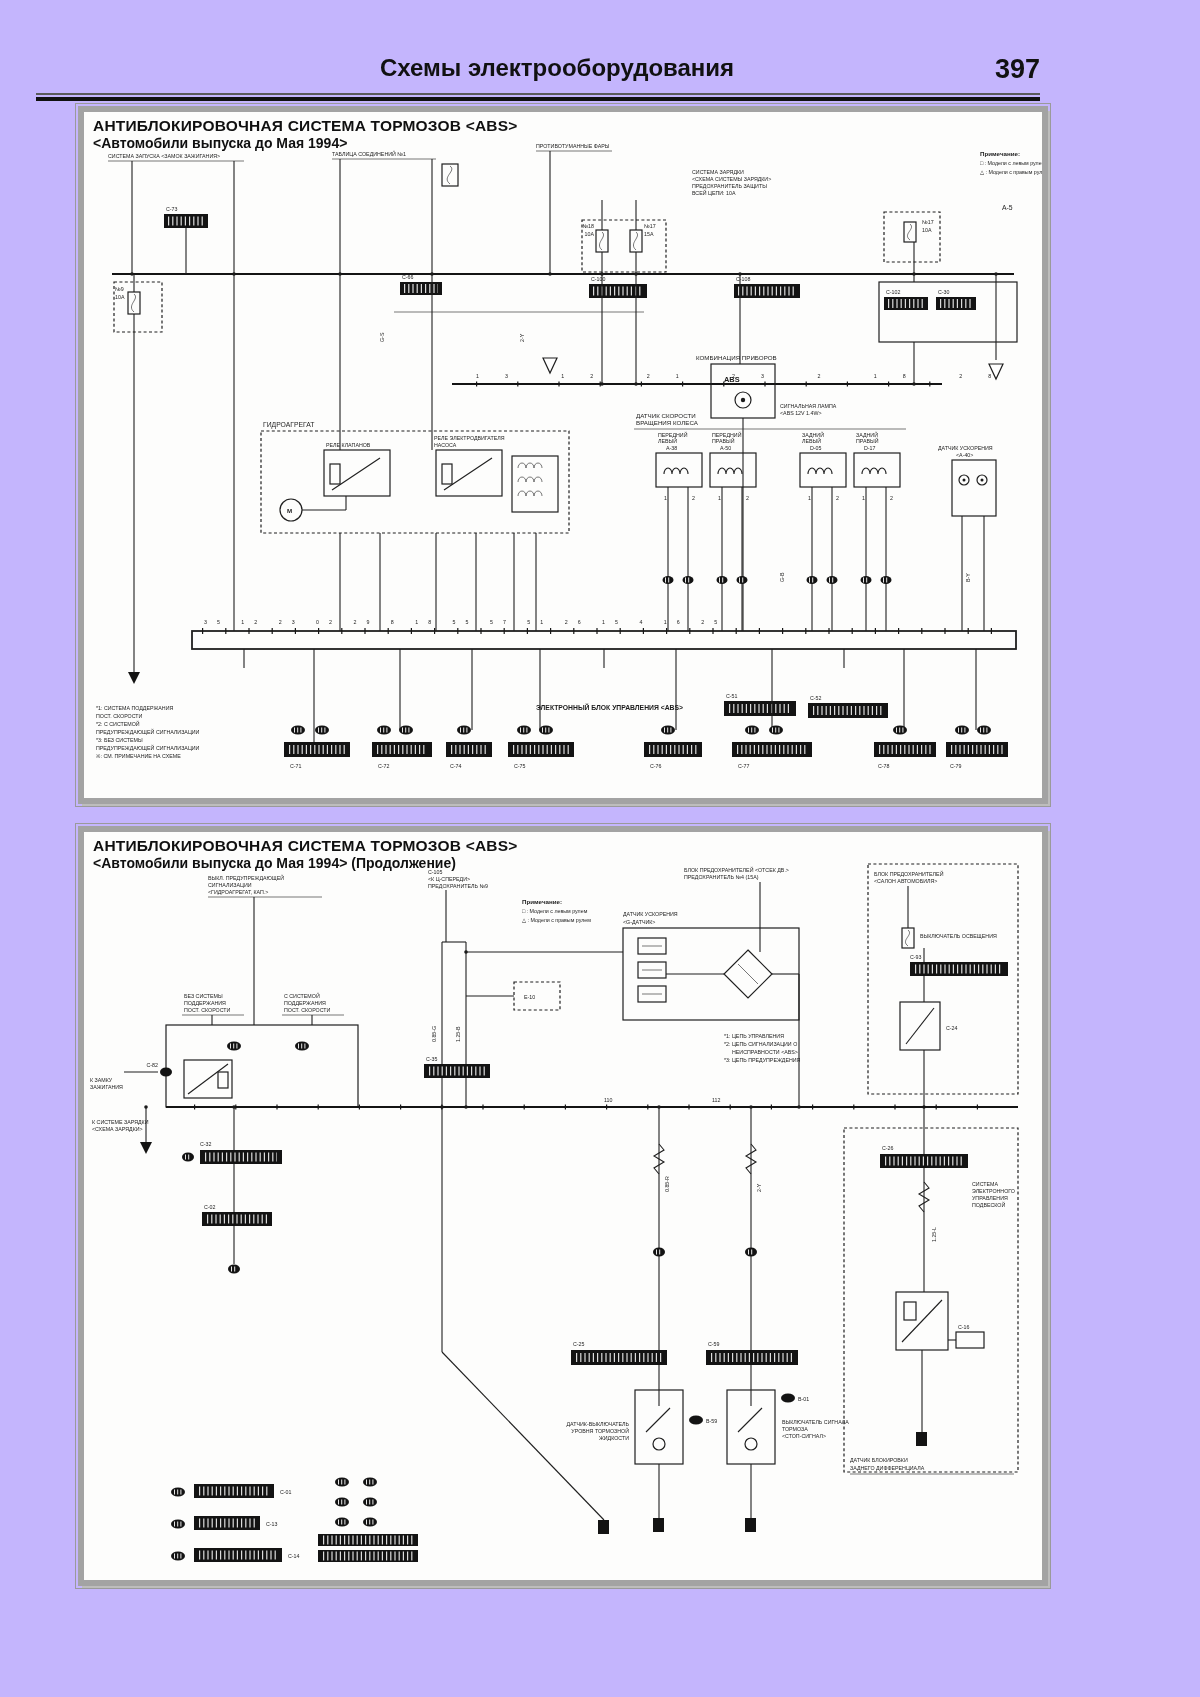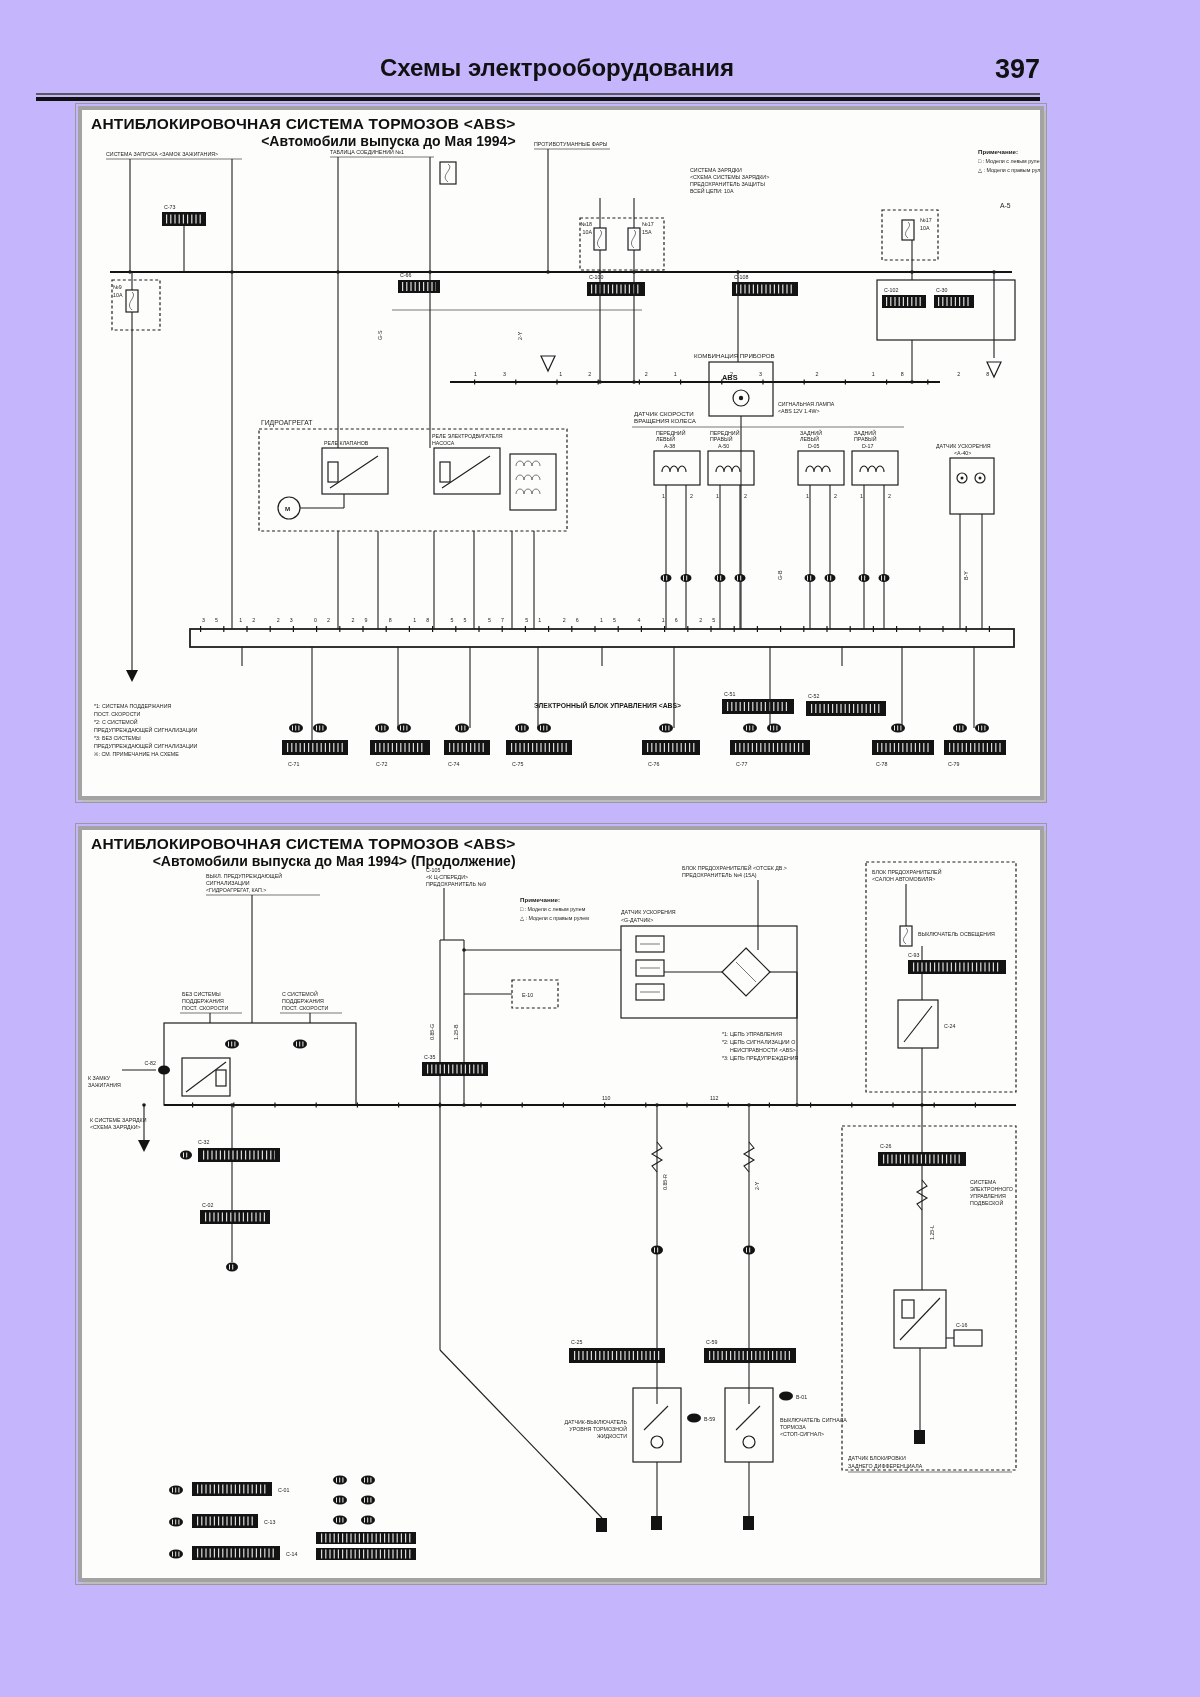--- a/index.html
+++ b/index.html
@@ -5,22 +5,22 @@
   html,body{margin:0;padding:0;background:#f1f0ee;}
   .page{position:relative;width:1200px;height:1697px;background:#c4b5fd;overflow:hidden;
         font-family:"Liberation Sans",sans-serif;color:#141414;}
   
   .header{position:absolute;left:78px;top:54px;width:958px;height:36px;}
   .header-title{position:absolute;left:0;right:0;text-align:center;font-size:24px;font-weight:bold;color:#111;}
   .page-number{position:absolute;right:-4px;top:0;font-size:27px;font-weight:bold;color:#111;}
   .rule-a{position:absolute;left:36px;top:93px;width:1004px;height:2px;background:#5a5a5a;}
   .rule-b{position:absolute;left:36px;top:97px;width:1004px;height:4px;background:#101010;}
   
-  .panel{position:absolute;left:78px;width:958px;background:#fdfdfc;border:4px solid #a3a3a3;
-         outline:1px solid #9a9a9a;outline-offset:2px;box-shadow:3px 4px 0 -1px #bdbdbc;text-align:right;}
+  .panel{position:absolute;left:78px;width:958px;background:#fdfdfc;border:6px solid #a3a3a3;
+         outline:1px solid #9a9a9a;outline-offset:2px;box-shadow:3px 4px 0 -1px #bdbdbc;}
   #panel1{top:106px;height:686px;}
   #panel2{top:826px;height:748px;}
   .panel-titles{position:absolute;left:9px;top:5px;z-index:2;}
   .pt1{font-size:15.5px;font-weight:bold;letter-spacing:.2px;color:#101010;}
   .pt2{font-size:14px;font-weight:bold;color:#101010;}
   .diagram{position:absolute;left:0;top:0;width:100%;height:100%;filter:blur(.3px) grayscale(1);}
   
   svg text{font-family:"Liberation Sans",sans-serif;fill:#1c1c1c;}
   .t5{font-size:5.3px;}.t6{font-size:6.2px;}.t65{font-size:6.8px;}.t7{font-size:7.4px;}
   .b{font-weight:bold;}.te{text-anchor:end;}

